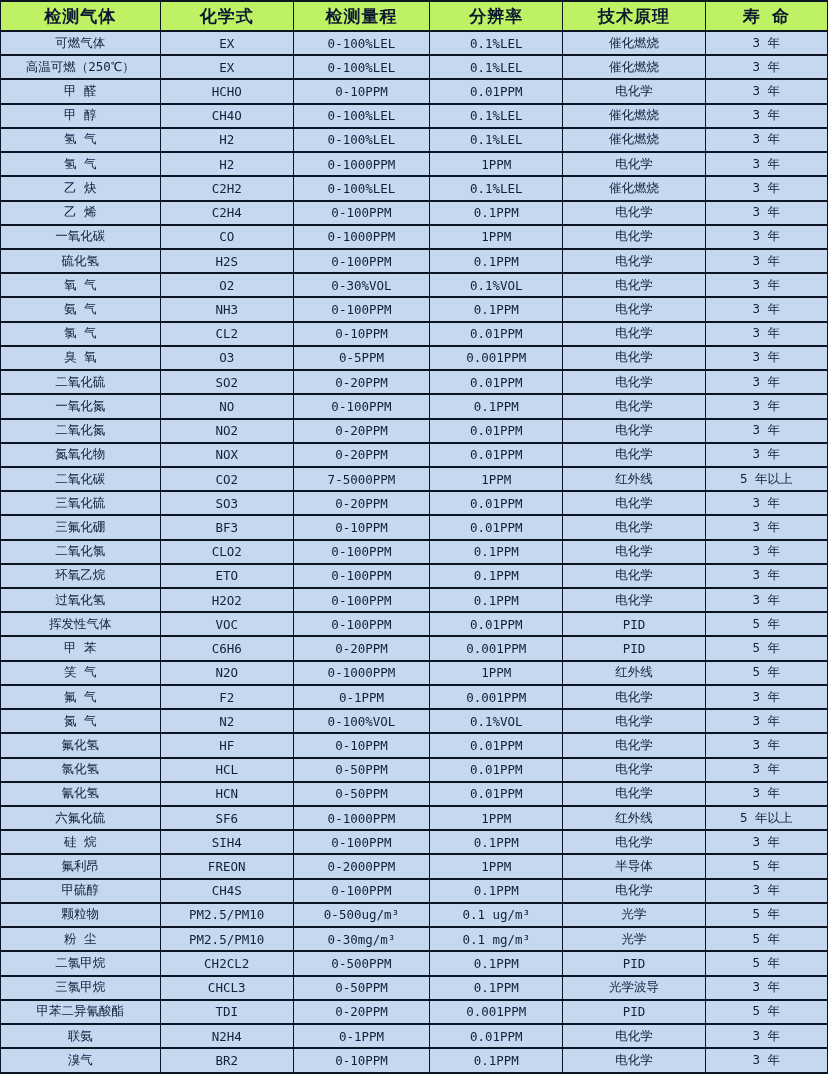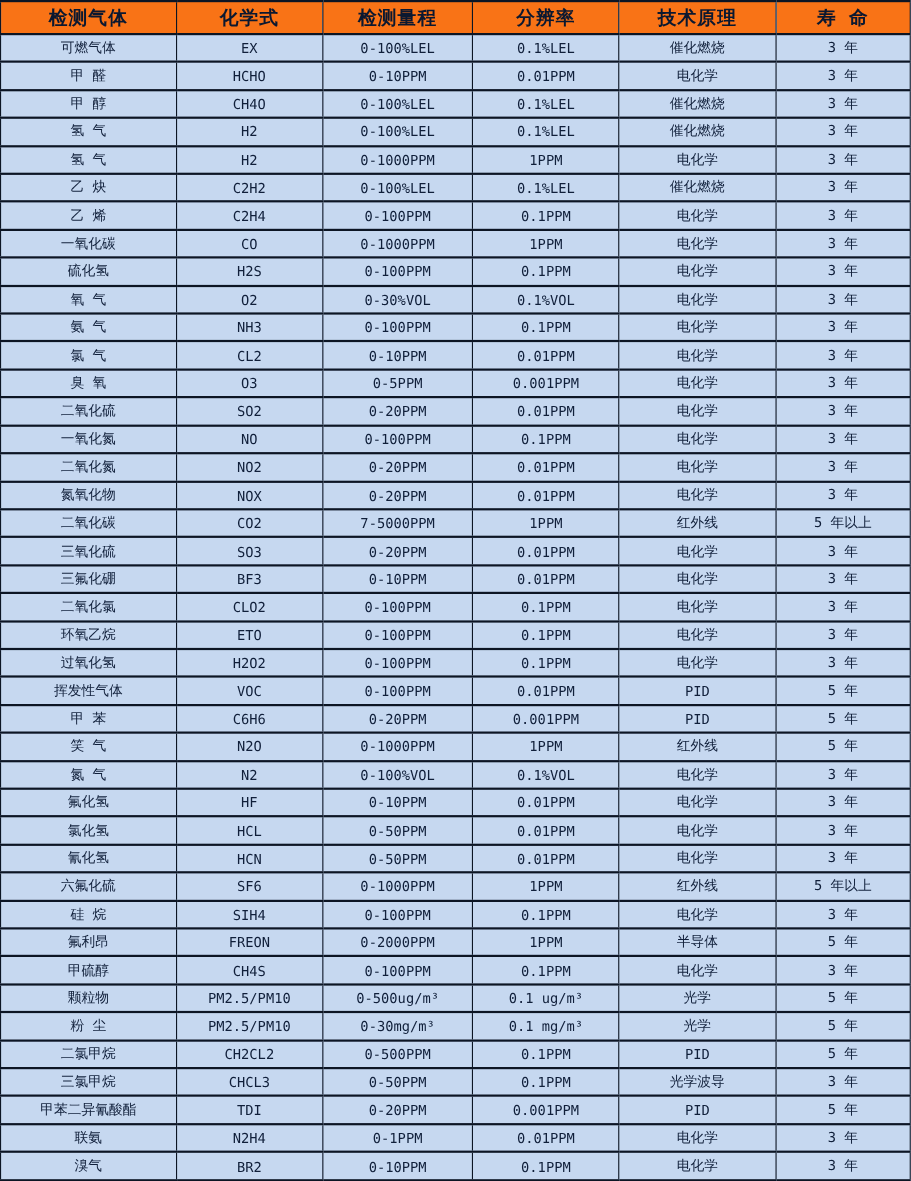--- a/index.html
+++ b/index.html
@@ -22,21 +22,21 @@
     border: 1px solid #0c1524;
     border-top-width: 2px;
     border-bottom-width: 2px;
     text-align: center;
     vertical-align: middle;
     padding: 0 2px;
     overflow: hidden;
     white-space: nowrap;
   }
   thead th {
-    background: #f97316;
+    background: #bef264;
     font-size: 17px;
     font-weight: bold;
     height: 28px;
     color: #0b1830;
     letter-spacing: 1px;
   }
   tbody td {
     font-size: 12.5px;
     height: 21px;
   }
@@ -72,20 +72,28 @@
   <tbody>
   <tr>
     <td>可燃气体</td>
     <td>EX</td>
     <td>0-100%LEL</td>
     <td>0.1%LEL</td>
     <td>催化燃烧</td>
     <td>3 年</td>
   </tr>
 
+  <tr>
+    <td>高温可燃（250℃）</td>
+    <td>EX</td>
+    <td>0-100%LEL</td>
+    <td>0.1%LEL</td>
+    <td>催化燃烧</td>
+    <td>3 年</td>
+  </tr>
 
 
   <tr>
     <td>甲 醛</td>
     <td>HCHO</td>
     <td>0-10PPM</td>
     <td>0.01PPM</td>
     <td>电化学</td>
     <td>3 年</td>
   </tr>
@@ -299,20 +307,28 @@
 
   <tr>
     <td>笑 气</td>
     <td>N2O</td>
     <td>0-1000PPM</td>
     <td>1PPM</td>
     <td>红外线</td>
     <td>5 年</td>
   </tr>
 
+  <tr>
+    <td>氟 气</td>
+    <td>F2</td>
+    <td>0-1PPM</td>
+    <td>0.001PPM</td>
+    <td>电化学</td>
+    <td>3 年</td>
+  </tr>
 
   <tr>
     <td>氮 气</td>
     <td>N2</td>
     <td>0-100%VOL</td>
     <td>0.1%VOL</td>
     <td>电化学</td>
     <td>3 年</td>
   </tr>
 

